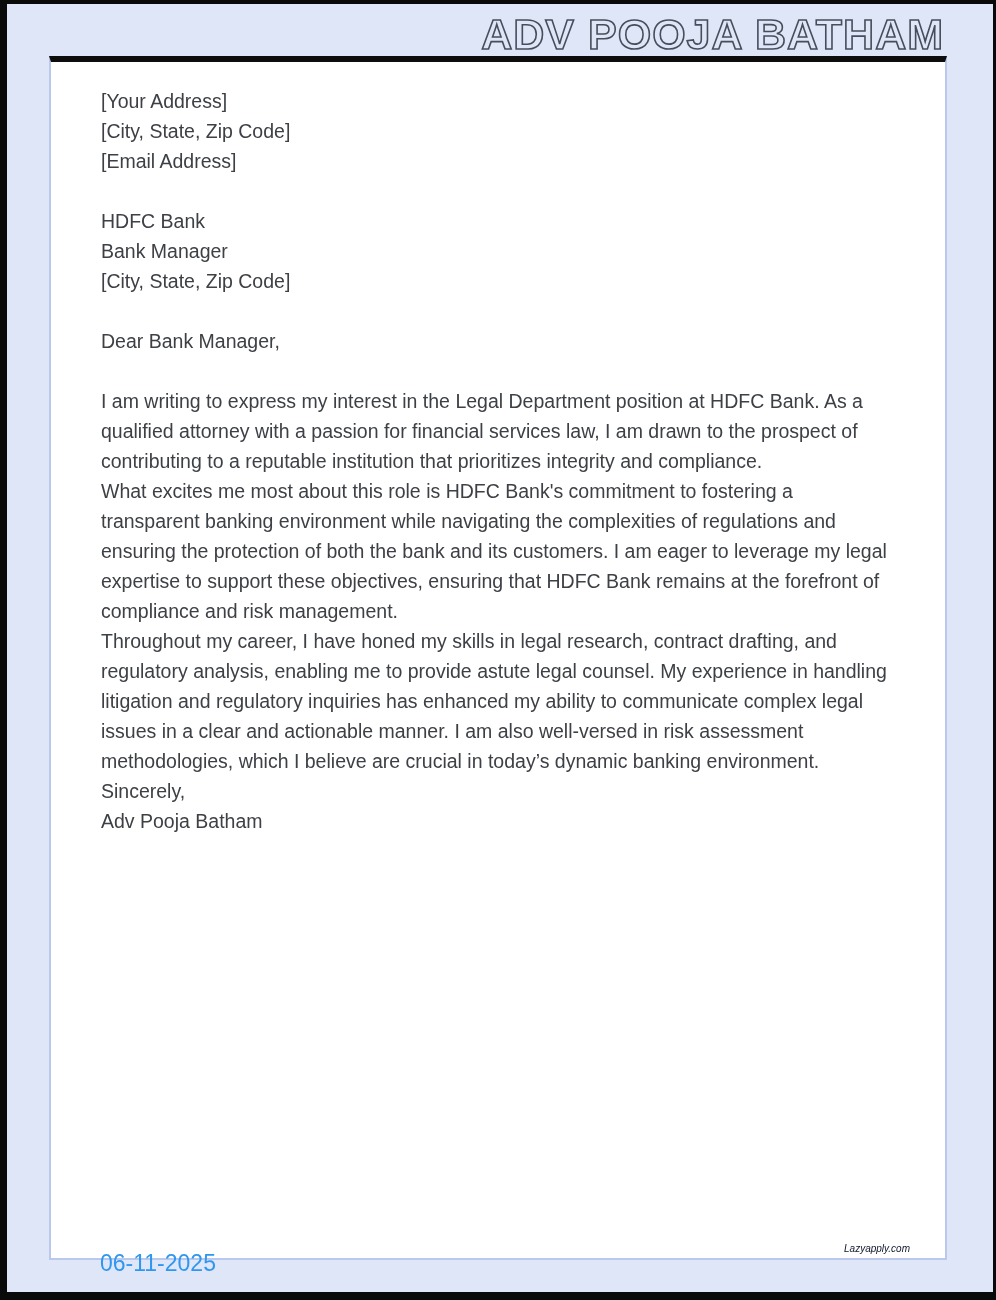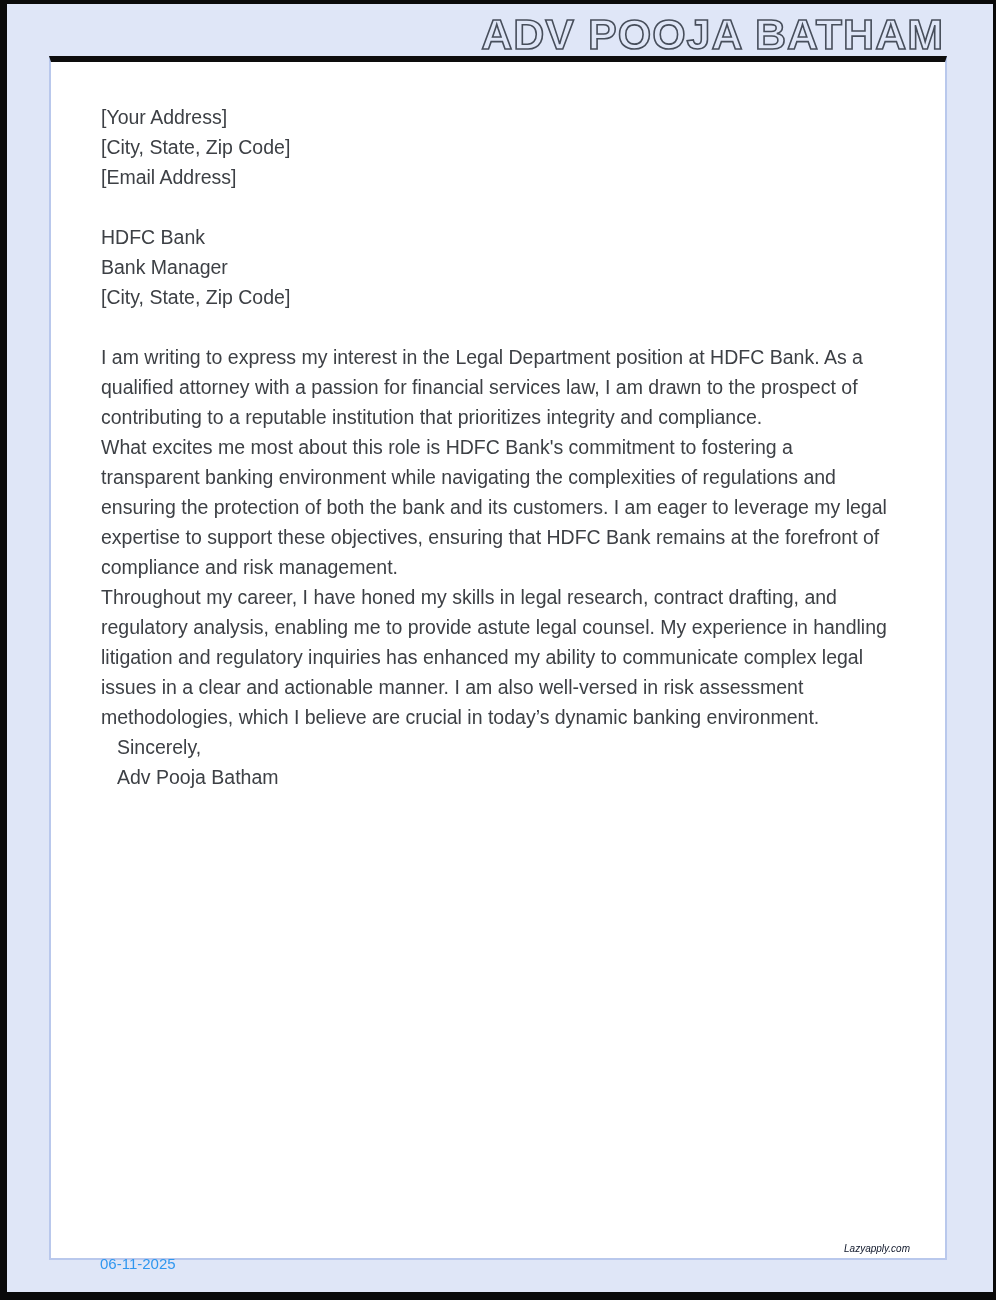--- a/index.html
+++ b/index.html
@@ -48,44 +48,44 @@
   .page {
     position: absolute;
     left: 42px;
     top: 52px;
     width: 898px;
     height: 1204px;
     box-sizing: border-box;
     background: #ffffff;
     border: 2px solid #b9c8ec;
     border-top: 6px solid #0d0d0d;
-    padding: 40px 58px 0 50px;
+    padding: 24px 58px 0 50px;
     color: #3d4045;
     font-size: 19.5px;
     line-height: 30px;
   }
   .page p { margin: 0; }
   .block { margin-bottom: 30px; }
   .para { margin-bottom: 30px; }
-  .sig-block { margin-bottom: 0; margin-left: 16px; }
+  .sig-block { margin-bottom: 0; }
   
   .watermark {
     position: absolute;
     top: 1236px;
     right: 83px;
     font-size: 10px;
     line-height: 18px;
     color: #0f172a;
     font-style: italic;
   }
   .date-stamp {
     position: absolute;
     left: 93px;
     top: 1246px;
-    font-size: 15px;
+    font-size: 23px;
     line-height: 27px;
     color: #2f97ef;
     z-index: 5;
   }
 </style>
 </head>
 <body>
 
 <div class="frame">
 
@@ -100,20 +100,23 @@
       <p>[City, State, Zip Code]</p>
       <p>[Email Address]</p>
     </div>
 
     <div class="block">
       <p>HDFC Bank</p>
       <p>Bank Manager</p>
       <p>[City, State, Zip Code]</p>
     </div>
 
+    <div class="block">
+      <p>Dear Bank Manager,</p>
+    </div>
 
     <p class="para">I am writing to express my interest in the Legal Department position at HDFC Bank. As a qualified attorney with a passion for financial services law, I am drawn to the prospect of contributing to a reputable institution that prioritizes integrity and compliance.</p>
     <p class="para">What excites me most about this role is HDFC Bank's commitment to fostering a transparent banking environment while navigating the complexities of regulations and ensuring the protection of both the bank and its customers. I am eager to leverage my legal expertise to support these objectives, ensuring that HDFC Bank remains at the forefront of compliance and risk management.</p>
     <p class="para">Throughout my career, I have honed my skills in legal research, contract drafting, and regulatory analysis, enabling me to provide astute legal counsel. My experience in handling litigation and regulatory inquiries has enhanced my ability to communicate complex legal issues in a clear and actionable manner. I am also well-versed in risk assessment methodologies, which I believe are crucial in today’s dynamic banking environment.</p>
 
     <div class="sig-block">
       <p>Sincerely,</p>
       <p>Adv Pooja Batham</p>
     </div>
 

